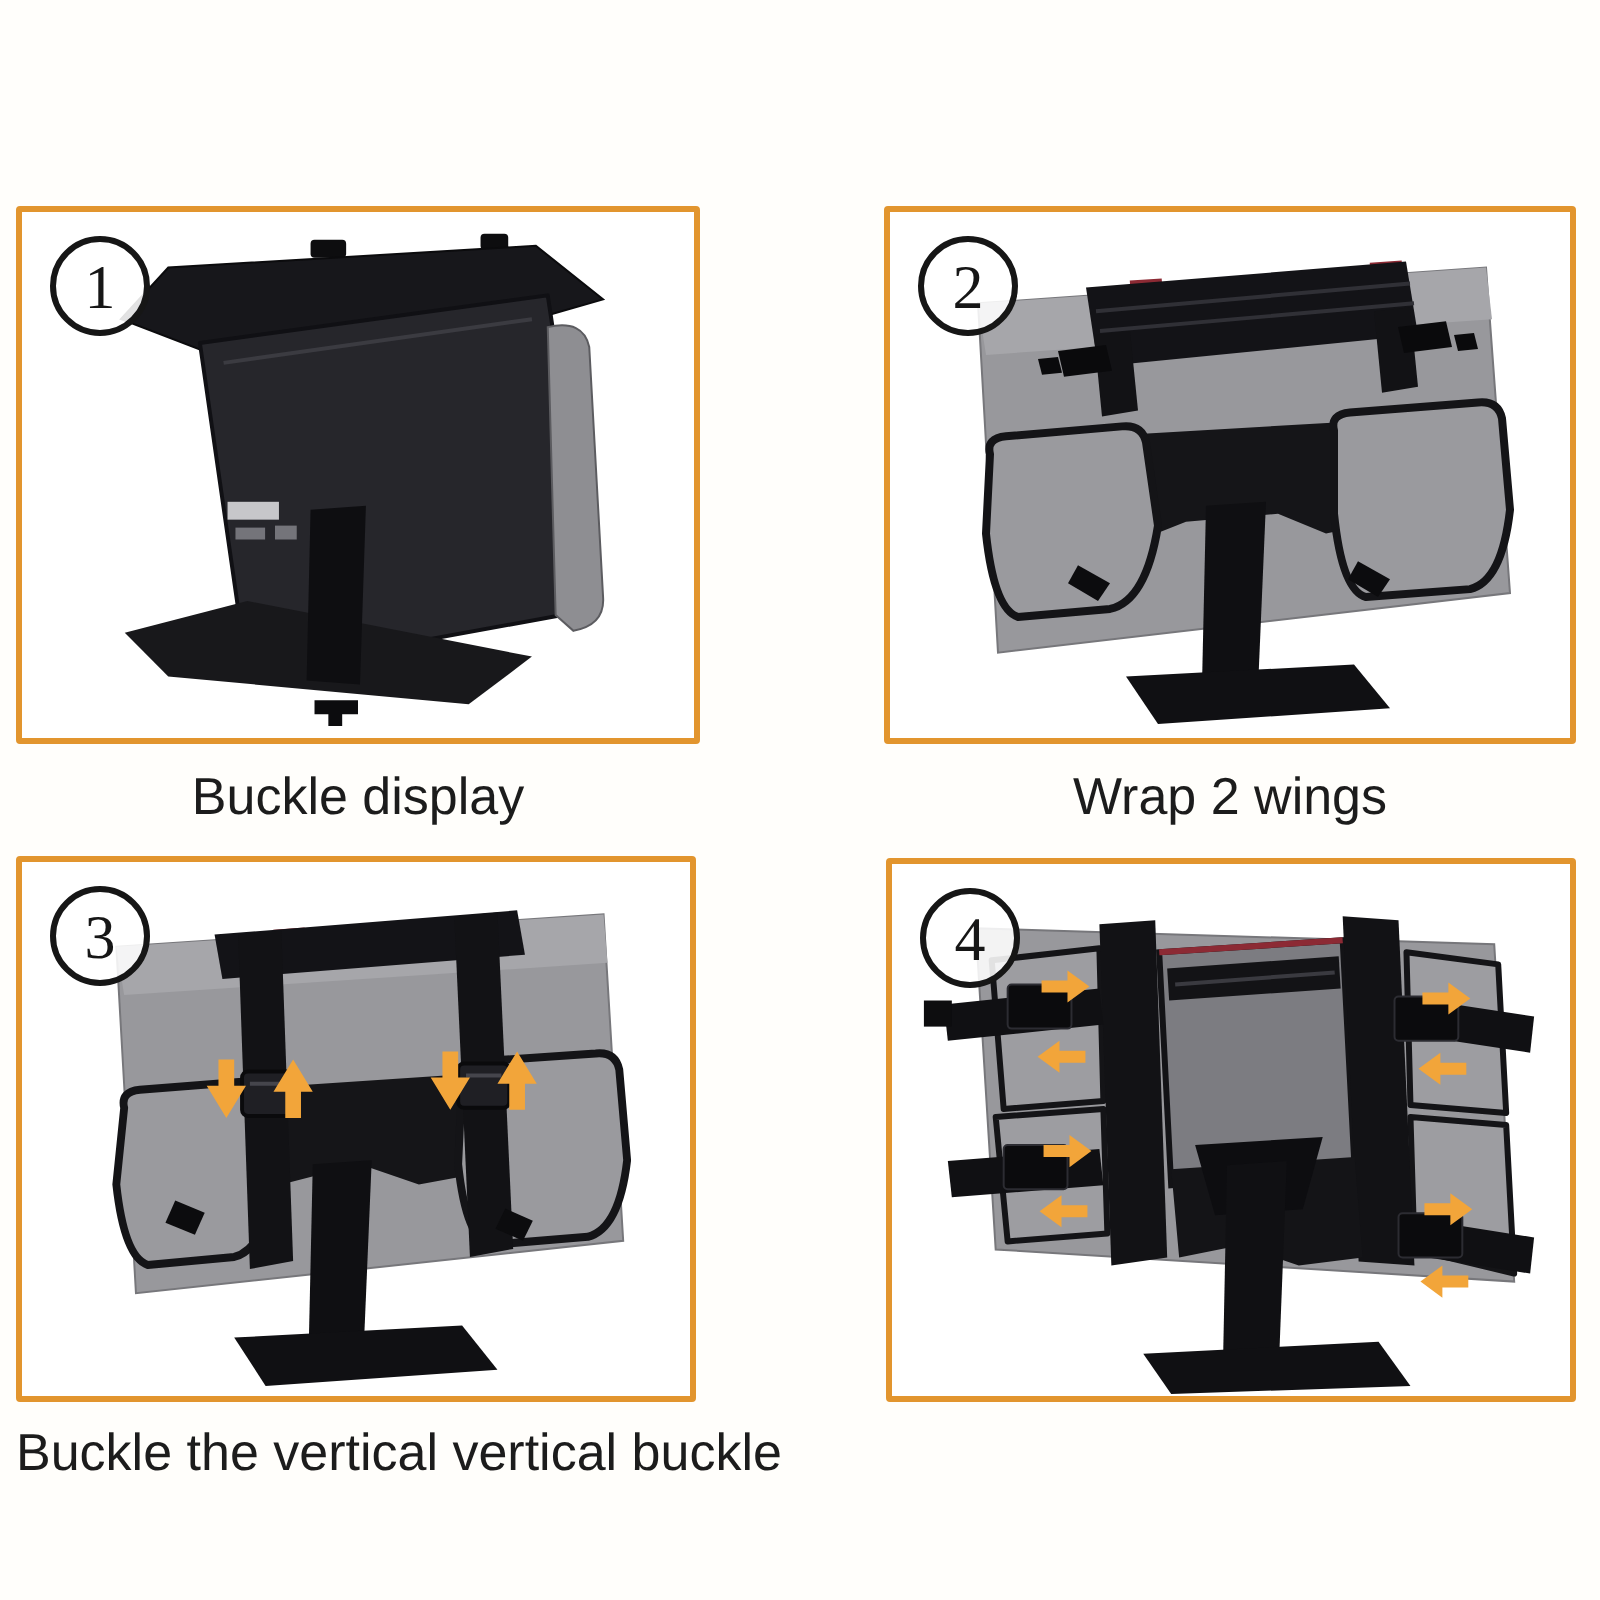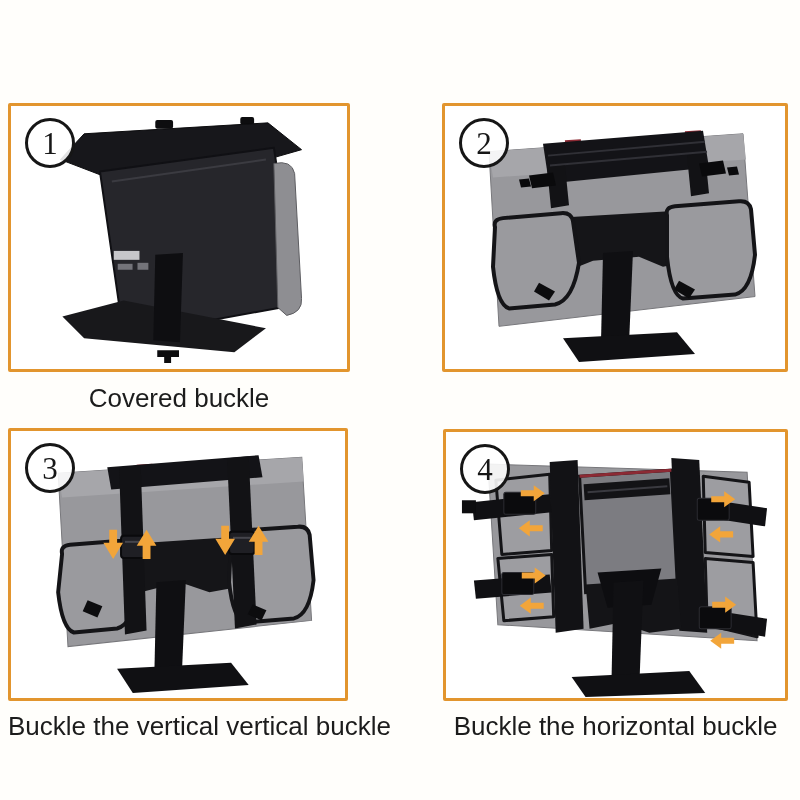--- a/index.html
+++ b/index.html
@@ -58,21 +58,21 @@
       <g>
         <rect x="104" y="146" width="26" height="9" fill="#c7c7ca"></rect>
         <rect x="108" y="159" width="15" height="6" fill="#74747a"></rect>
         <rect x="128" y="158" width="11" height="7" fill="#74747a"></rect>
       </g>
       <path d="M52 212 L114 196 L258 224 L226 248 L74 234 Z" fill="#18181b"></path>
       <path d="M146 150 L174 148 L171 238 L144 236 Z" fill="#0e0e11"></path>
       <path d="M148 246 h22 v7 h-8 v6 h-7 v-6 h-7 z" fill="#0c0c0e"></path>
     </svg>
   </div>
-  <div class="caption" id="c1">Covered buckle</div>
+  <div class="caption" id="c1">Buckle display</div>
 
   <div class="panel" id="p2">
     <div class="badge">
       <span>2</span>
     </div>
     <svg class="photo" viewBox="0 0 340 265" preserveAspectRatio="none">
       <path d="M44 46 L298 28 L310 192 L54 222 Z" fill="#98989c" stroke="#77777b" stroke-width="1"></path>
       <path d="M44 46 L298 28 L301 54 L48 72 Z" fill="#a6a6aa"></path>
       <g fill="#8c2a34">
         <rect x="120" y="34" width="16" height="5" transform="rotate(-4 128 36)"></rect>
@@ -94,20 +94,21 @@
       <path d="M50 122 Q48 114 58 113 L116 108 Q126 107 128 116 L134 158 Q128 196 110 200 L64 204 Q52 200 48 162 Z" fill="#9a9a9e" stroke="#141417" stroke-width="4" stroke-linejoin="round"></path>
       <path d="M222 110 Q220 102 230 101 L294 96 Q304 95 306 104 L310 150 Q306 186 290 190 L238 194 Q226 191 222 152 Z" fill="#9a9a9e" stroke="#141417" stroke-width="4" stroke-linejoin="round"></path>
       <g fill="#0c0c0e">
         <path d="M94 178 l16 9 l-6 9 l-15 -9 z"></path>
         <path d="M234 176 l16 9 l-6 9 l-15 -9 z"></path>
       </g>
       <path d="M158 148 L188 146 L184 240 L156 238 Z" fill="#0f0f12"></path>
       <path d="M118 234 L232 228 L250 250 L134 258 Z" fill="#101013"></path>
     </svg>
   </div>
+  <div class="caption" id="c2">Wrap 2 wings</div>
 
   <div class="panel" id="p3">
     <div class="badge">
       <span>3</span>
     </div>
     <svg class="photo" viewBox="0 0 340 265" preserveAspectRatio="none">
       <path d="M48 42 L296 26 L306 188 L58 214 Z" fill="#98989c" stroke="#77777b" stroke-width="1"></path>
       <path d="M48 42 L296 26 L298 50 L52 66 Z" fill="#a6a6aa"></path>
       <rect x="128" y="33" width="16" height="5" fill="#8c2a34" transform="rotate(-4 136 35)"></rect>
       <path d="M98 36 L252 24 L256 46 L102 58 Z" fill="#131317"></path>
@@ -178,15 +179,14 @@
       <path class="arrow" d="M75 58 h13 v-5 l11 8 l-11 8 v-5 h-13 z"></path>
       <path class="arrow" d="M97 93 h-13 v-5 l-11 8 l11 8 v-5 h13 z"></path>
       <path class="arrow" d="M266 64 h13 v-5 l11 8 l-11 8 v-5 h-13 z"></path>
       <path class="arrow" d="M288 99 h-13 v-5 l-11 8 l11 8 v-5 h13 z"></path>
       <path class="arrow" d="M76 140 h13 v-5 l11 8 l-11 8 v-5 h-13 z"></path>
       <path class="arrow" d="M98 170 h-13 v-5 l-11 8 l11 8 v-5 h13 z"></path>
       <path class="arrow" d="M267 169 h13 v-5 l11 8 l-11 8 v-5 h-13 z"></path>
       <path class="arrow" d="M289 205 h-13 v-5 l-11 8 l11 8 v-5 h13 z"></path>
     </svg>
   </div>
-  <div class="caption" id="c4">Buckle the horizontal buckle</div>
 
 </div>
 
 </body></html>

